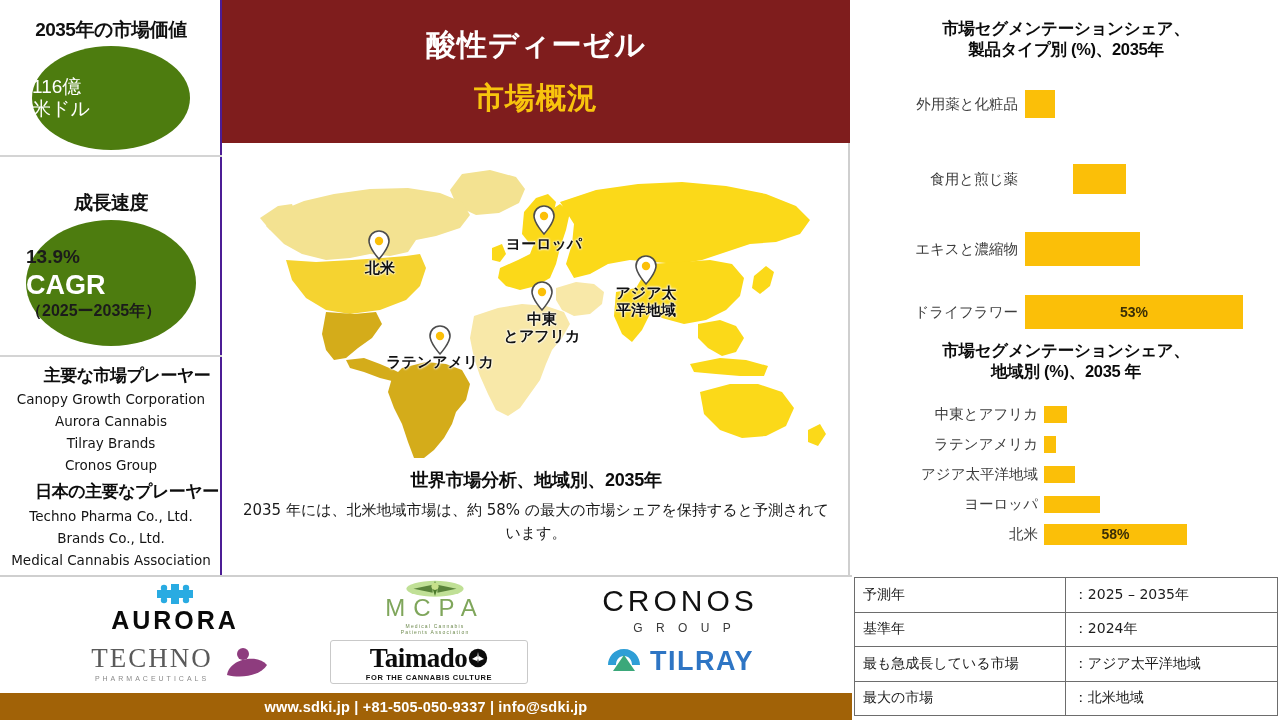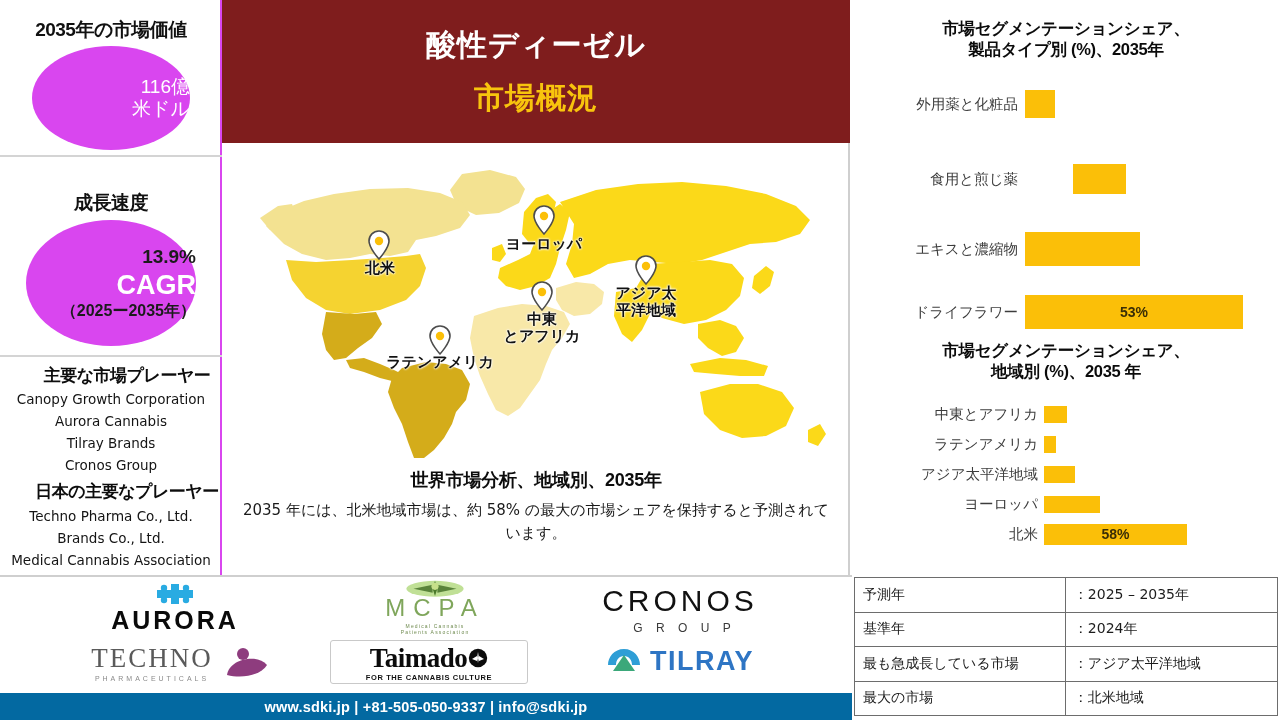--- a/index.html
+++ b/index.html
@@ -9,34 +9,34 @@
     font-family:"Liberation Sans","DejaVu Sans",sans-serif;
     overflow:hidden;
     position:relative;
   }
   .page{position:absolute;inset:0;width:1280px;height:720px;}
 
   
   .left-col{
     position:absolute;left:0;top:0;width:222px;height:575px;
     background:#fff;
-    border-right:2px solid #d946ef;
+    border-right:2px solid #4c1d95;
     box-sizing:border-box;
   }
   .lc-block{position:relative;box-sizing:border-box;}
   .lc-sep{position:absolute;left:0;width:222px;height:2px;background:#d4d4d4;}
 
   .lc-title{
     text-align:center;font-weight:bold;color:#111;
     font-size:19px;letter-spacing:-0.5px;
   }
   .oval{
     position:absolute;left:50%;transform:translateX(-50%);
-    background:#d946ef;border-radius:50%;
-    display:flex;flex-direction:column;align-items:flex-end;justify-content:center;
+    background:#4d7c0f;border-radius:50%;
+    display:flex;flex-direction:column;align-items:flex-start;justify-content:center;
     text-align:center;line-height:1.18;
   }
   .oval-white{color:#ffffff;font-size:19px;font-weight:normal;}
   .oval-dark{color:#1b1b1b;font-size:19px;font-weight:bold;}
   .oval-cagr{color:#ffffff;font-size:27px;font-weight:bold;line-height:1.05;}
   .oval-small{color:#1b1b1b;font-size:16px;font-weight:bold;line-height:1.1;}
 
   .players-head{
     text-align:center;font-weight:bold;color:#0d0d0d;font-size:17px;
     letter-spacing:-0.5px;
@@ -119,21 +119,21 @@
     font-size:14px;color:#1c1c1c;vertical-align:middle;
     font-family:"DejaVu Sans","Liberation Sans",sans-serif;
     white-space:nowrap;
   }
   .tbl td.k{width:205px;}
   .tbl td.v{width:215px;}
 
   
   .footer{
     position:absolute;left:0;top:693px;width:852px;height:27px;
-    background:#0369a1;color:#fff;
+    background:#a16207;color:#fff;
     display:flex;align-items:center;justify-content:center;
     font-size:14.5px;font-weight:bold;letter-spacing:0.2px;
   }
 </style>
 </head>
 <body>
 
 <div class="page">
 
   <div class="left-col">

